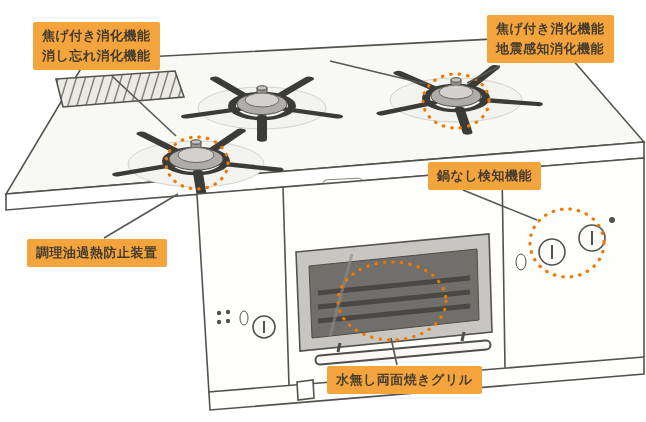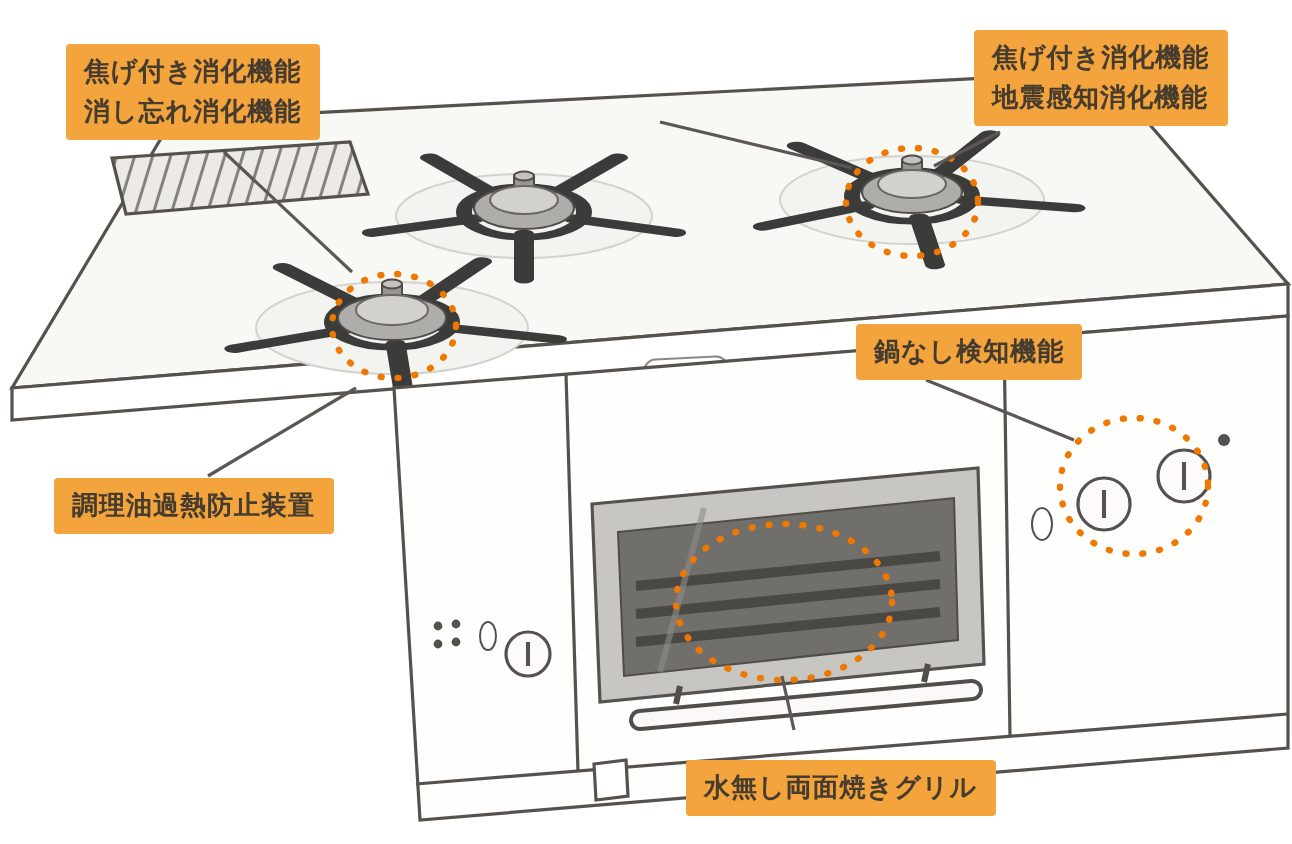--- a/index.html
+++ b/index.html
@@ -192,17 +192,17 @@
   </div>
 
   <div class="callout" style="left:428px; top:162px;">
     <span>鍋なし検知機能</span>
   </div>
 
   <div class="callout" style="left:27px; top:239px;">
     <span>調理油過熱防止装置</span>
   </div>
 
-  <div class="callout" style="left:327px; top:380px;margin-left:16px;">
+  <div class="callout" style="left:327px; top:366px;">
     <span>水無し両面焼きグリル</span>
   </div>
 
 </div>
 
 </body></html>

